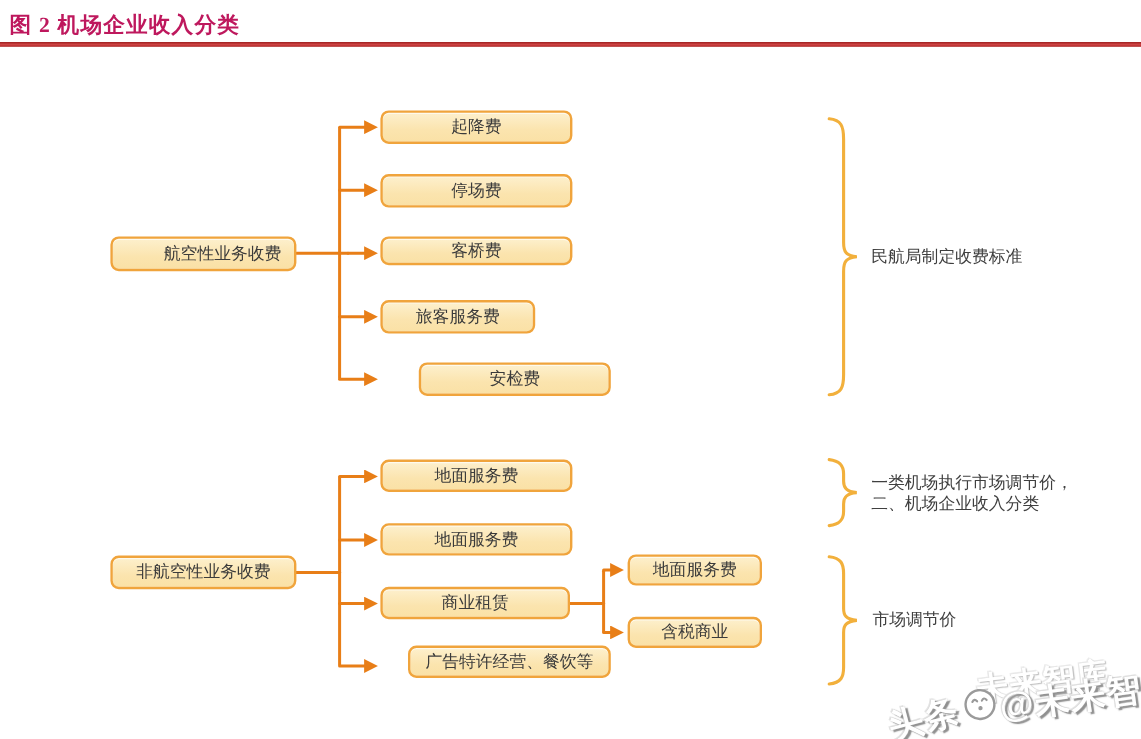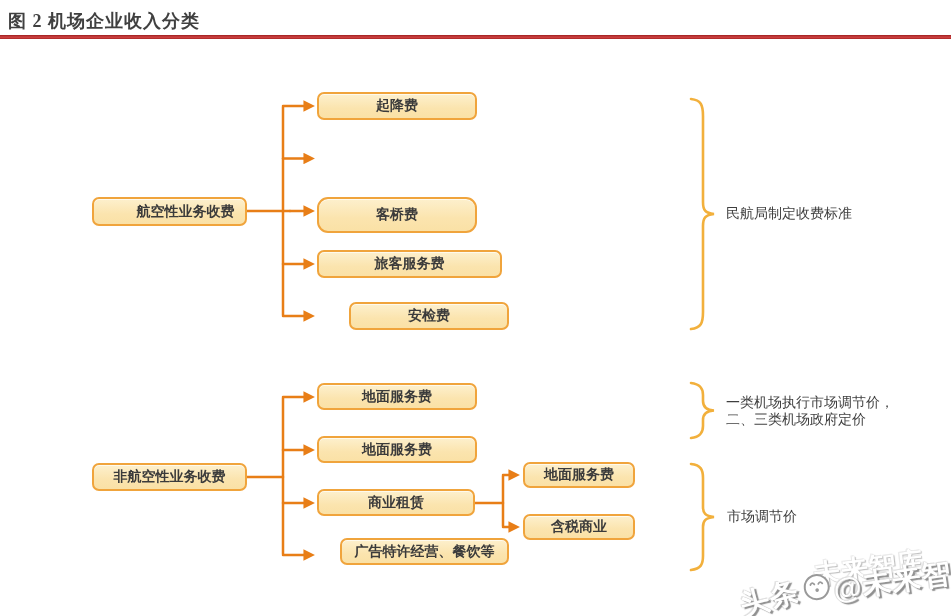--- a/index.html
+++ b/index.html
@@ -2,34 +2,34 @@
 <html><head>
 <meta charset="utf-8">
 <style>
   html,body{margin:0;padding:0;background:#fff;}
   .canvas{
     position:relative;width:951px;height:616px;background:#ffffff;overflow:hidden;
     font-family:"Liberation Sans","DejaVu Sans",sans-serif;color:#3b3b3b;
   }
   .page-title{
     position:absolute;left:8px;top:9px;font-family:"Liberation Serif","DejaVu Serif",serif;
-    font-size:18px;font-weight:bold;color:#404040;letter-spacing:1px;white-space:pre;
+    font-size:18px;font-weight:bold;color:#be185d;letter-spacing:1px;white-space:pre;
   }
   .red-rule{
     position:absolute;left:0;top:35px;width:951px;height:4px;
     background:linear-gradient(180deg,#9e1f1f 0%,#cf4444 55%,#ab2424 100%);
   }
   svg.lines{position:absolute;left:0;top:0;pointer-events:none;}
   .node{
     position:absolute;box-sizing:border-box;
     border:2px solid #f0a43c;border-radius:7px;
     background:linear-gradient(180deg,#fdf0cd 0%,#fbe4ae 60%,#fae1a6 100%);
     box-shadow:inset 0 1px 0 rgba(255,255,255,.65);
     display:flex;align-items:center;justify-content:center;
-    font-size:14px;color:#3b3b3b;text-align:right;white-space:nowrap;font-weight:bold;
+    font-size:14px;color:#3b3b3b;text-align:right;white-space:nowrap;
   }
   .annot{position:absolute;font-size:14px;color:#3f3f3f;line-height:17px;white-space:nowrap;}
   
   .watermark{position:absolute;left:733px;top:548px;width:218px;height:68px;pointer-events:none;}
   .wm-ghost{
     position:absolute;left:80px;top:2px;font-size:27px;font-weight:bold;
     color:#fff;transform:rotate(-7deg);
     text-shadow:0 0 1px #c9c9c9,1px 1px 1px #bdbdbd,-1px -1px 0 #eee;
     letter-spacing:1px;white-space:nowrap;
   }
@@ -82,37 +82,38 @@
     </g>
     <g stroke="#f2b03c" stroke-width="2.6" fill="none" stroke-linecap="round">
       <path d="M691,99 C701,100 703,105 703,116 L703,202 C703,210 705,213 714,214 C705,215 703,218 703,226 L703,312 C703,323 701,328 691,329"></path>
       <path d="M691,383 C700,384 703,388 703,395 L703,401 C703,406 705,410 714,410.5 C705,411 703,415 703,420 L703,426 C703,433 700,437 691,438"></path>
       <path d="M691,464 C701,465 703,470 703,478 L703,507 C703,513 705,516 714,517 C705,518 703,521 703,527 L703,556 C703,564 701,569 691,570"></path>
     </g>
   </svg>
 
   <div class="node" style="left:92px;top:197px;width:155px;height:29px;padding-left:32px;">航空性业务收费</div>
   <div class="node" style="left:317px;top:92px;width:160px;height:28px;">起降费</div>
-  <div class="node" style="left:317px;top:197px;width:160px;height:36px;border-radius:11px;">客桥费</div>
-  <div class="node" style="left:317px;top:250px;width:185px;height:28px;">旅客服务费</div>
+  <div class="node" style="left:317px;top:145px;width:160px;height:28px;">停场费</div>
+  <div class="node" style="left:317px;top:197px;width:160px;height:24px;">客桥费</div>
+  <div class="node" style="left:317px;top:250px;width:129px;height:28px;">旅客服务费</div>
   <div class="node" style="left:317px;top:302px;width:160px;height:28px;margin-left:32px;">安检费</div>
 
   <div class="node" style="left:92px;top:463px;width:155px;height:28px;">非航空性业务收费</div>
   <div class="node" style="left:317px;top:383px;width:160px;height:27px;">地面服务费</div>
   <div class="node" style="left:317px;top:436px;width:160px;height:27px;">地面服务费</div>
   <div class="node" style="left:317px;top:489px;width:158px;height:27px;">商业租赁</div>
   <div class="node" style="left:313px;top:538px;width:169px;height:27px;margin-left:27px;">广告特许经营、餐饮等</div>
 
   <div class="node" style="left:523px;top:462px;width:112px;height:26px;">地面服务费</div>
   <div class="node" style="left:523px;top:514px;width:112px;height:26px;">含税商业</div>
 
   <div class="annot" style="left:726px;top:205px;">民航局制定收费标准</div>
   <div class="annot" style="left:726px;top:394px;">
     <div>一类机场执行市场调节价，</div>
-    <div>二、三类机场政府定价</div>
+    <div>二、机场企业收入分类</div>
   </div>
   <div class="annot" style="left:727px;top:508px;">市场调节价</div>
 
   <div class="watermark">
     <span class="wm-ghost">未来智库</span>
     <div class="wm-main">
       <span class="wm-txt wm-tou">头条</span>
       <span class="wm-smiley">
         <svg width="30" height="30" viewBox="0 0 30 30">
           <circle cx="15" cy="15" r="12" fill="#ffffff" stroke="#9a9a9a" stroke-width="2"></circle>

